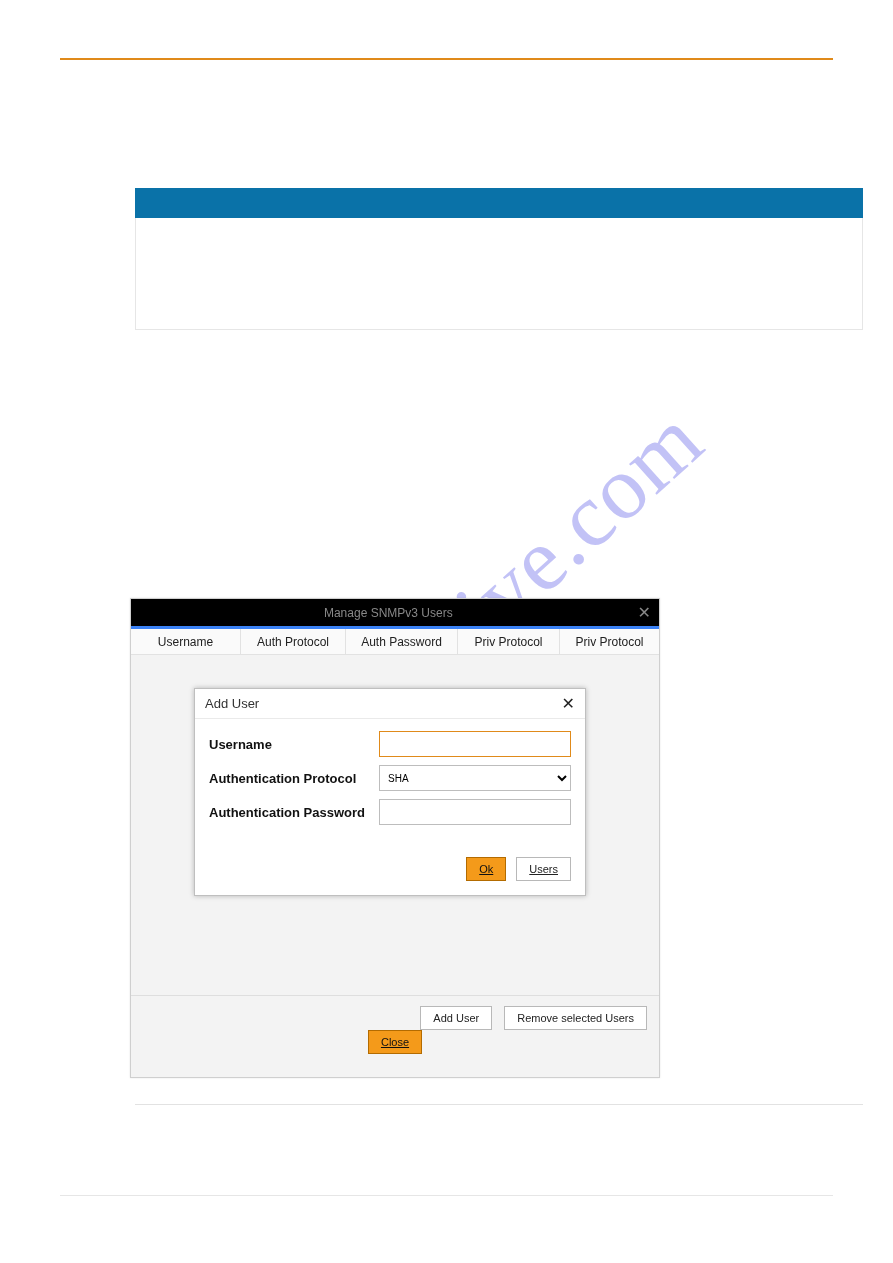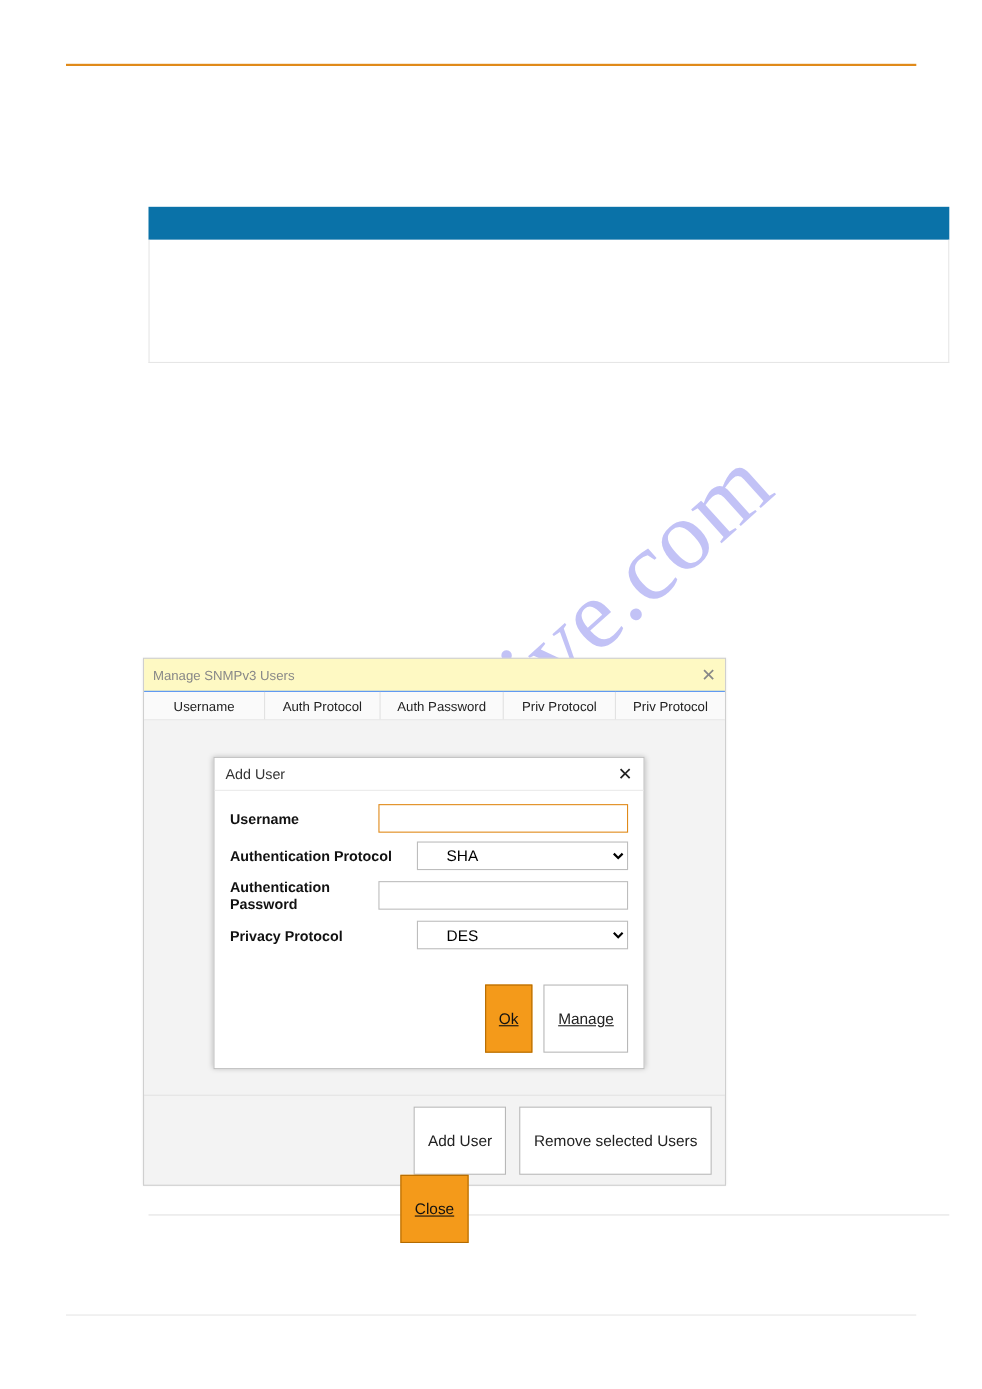--- a/index.html
+++ b/index.html
@@ -70,22 +70,23 @@
     background: #f3f3f3;
     border: 1px solid #cfcfcf;
     box-shadow: 0 0 2px rgba(0,0,0,.1);
     z-index: 5;
   }
   .dlg-titlebar {
     height: 30px;
     display: flex;
     align-items: center;
     padding: 0 8px;
-    background: #fef9c3;
-    border-bottom: 1px solid #3b82f6;
+    background: #000000;
+    border-bottom: 3px solid #3b82f6;
+    text-align: center;
   }
   .dlg-titlebar .title {
     flex: 1;
     font-size: 12px;
     color: #888;
   }
   .dlg-titlebar .x {
     color: #888;
     font-size: 16px;
   }
@@ -115,22 +116,22 @@
   .outer-footer {
     border-top: 1px solid #dedede;
     padding: 10px 12px 12px;
   }
   .footer-row {
     display: flex;
     justify-content: flex-end;
     gap: 12px;
   }
   .btn {
-    font-size: 14px;
-    padding: 22px 12px;
+    font-size: 11px;
+    padding: 5px 12px;
     background: #fff;
     border: 1px solid #b8b8b8;
     cursor: pointer;
     color: #222;
   }
   .btn-orange {
     background: #f49a1a;
     border: 1px solid #b36b00;
     color: #111;
   }
@@ -177,22 +178,22 @@
   .frow label {
     width: 170px;
     font-size: 13px;
     font-weight: bold;
     color: #111;
   }
   .frow input, .frow select {
     flex: 1;
     height: 26px;
     border: 1px solid #bdbdbd;
-    font-size: 14px;
-    padding: 0 22px;
+    font-size: 10px;
+    padding: 0 4px;
     background: #fff;
   }
   .frow input.active {
     border: 1px solid #e08a1a;
     outline: none;
   }
   .inner-actions {
     display: flex;
     justify-content: flex-end;
     gap: 10px;
@@ -235,33 +236,27 @@
         <div class="frow">
           <label>Authentication Protocol</label>
           <select>
             <option>SHA</option>
           </select>
         </div>
         <div class="frow">
           <label>Authentication Password</label>
           <input value="" style="">
         </div>
-        <div class="frow">
-          <label>Privacy Protocol</label>
-          <select>
-            <option>DES</option>
-          </select>
-        </div>
       </div>
       <div class="inner-actions">
         <button class="btn btn-orange">
           <span class="underline">Ok</span>
         </button>
         <button class="btn">
-          <span class="underline">Manage</span>
+          <span class="underline">Users</span>
         </button>
       </div>
     </div>
 
   </div>
   <div class="outer-footer">
     <div class="footer-row">
       <button class="btn">Add User</button>
       <button class="btn">Remove selected Users</button>
     </div>

